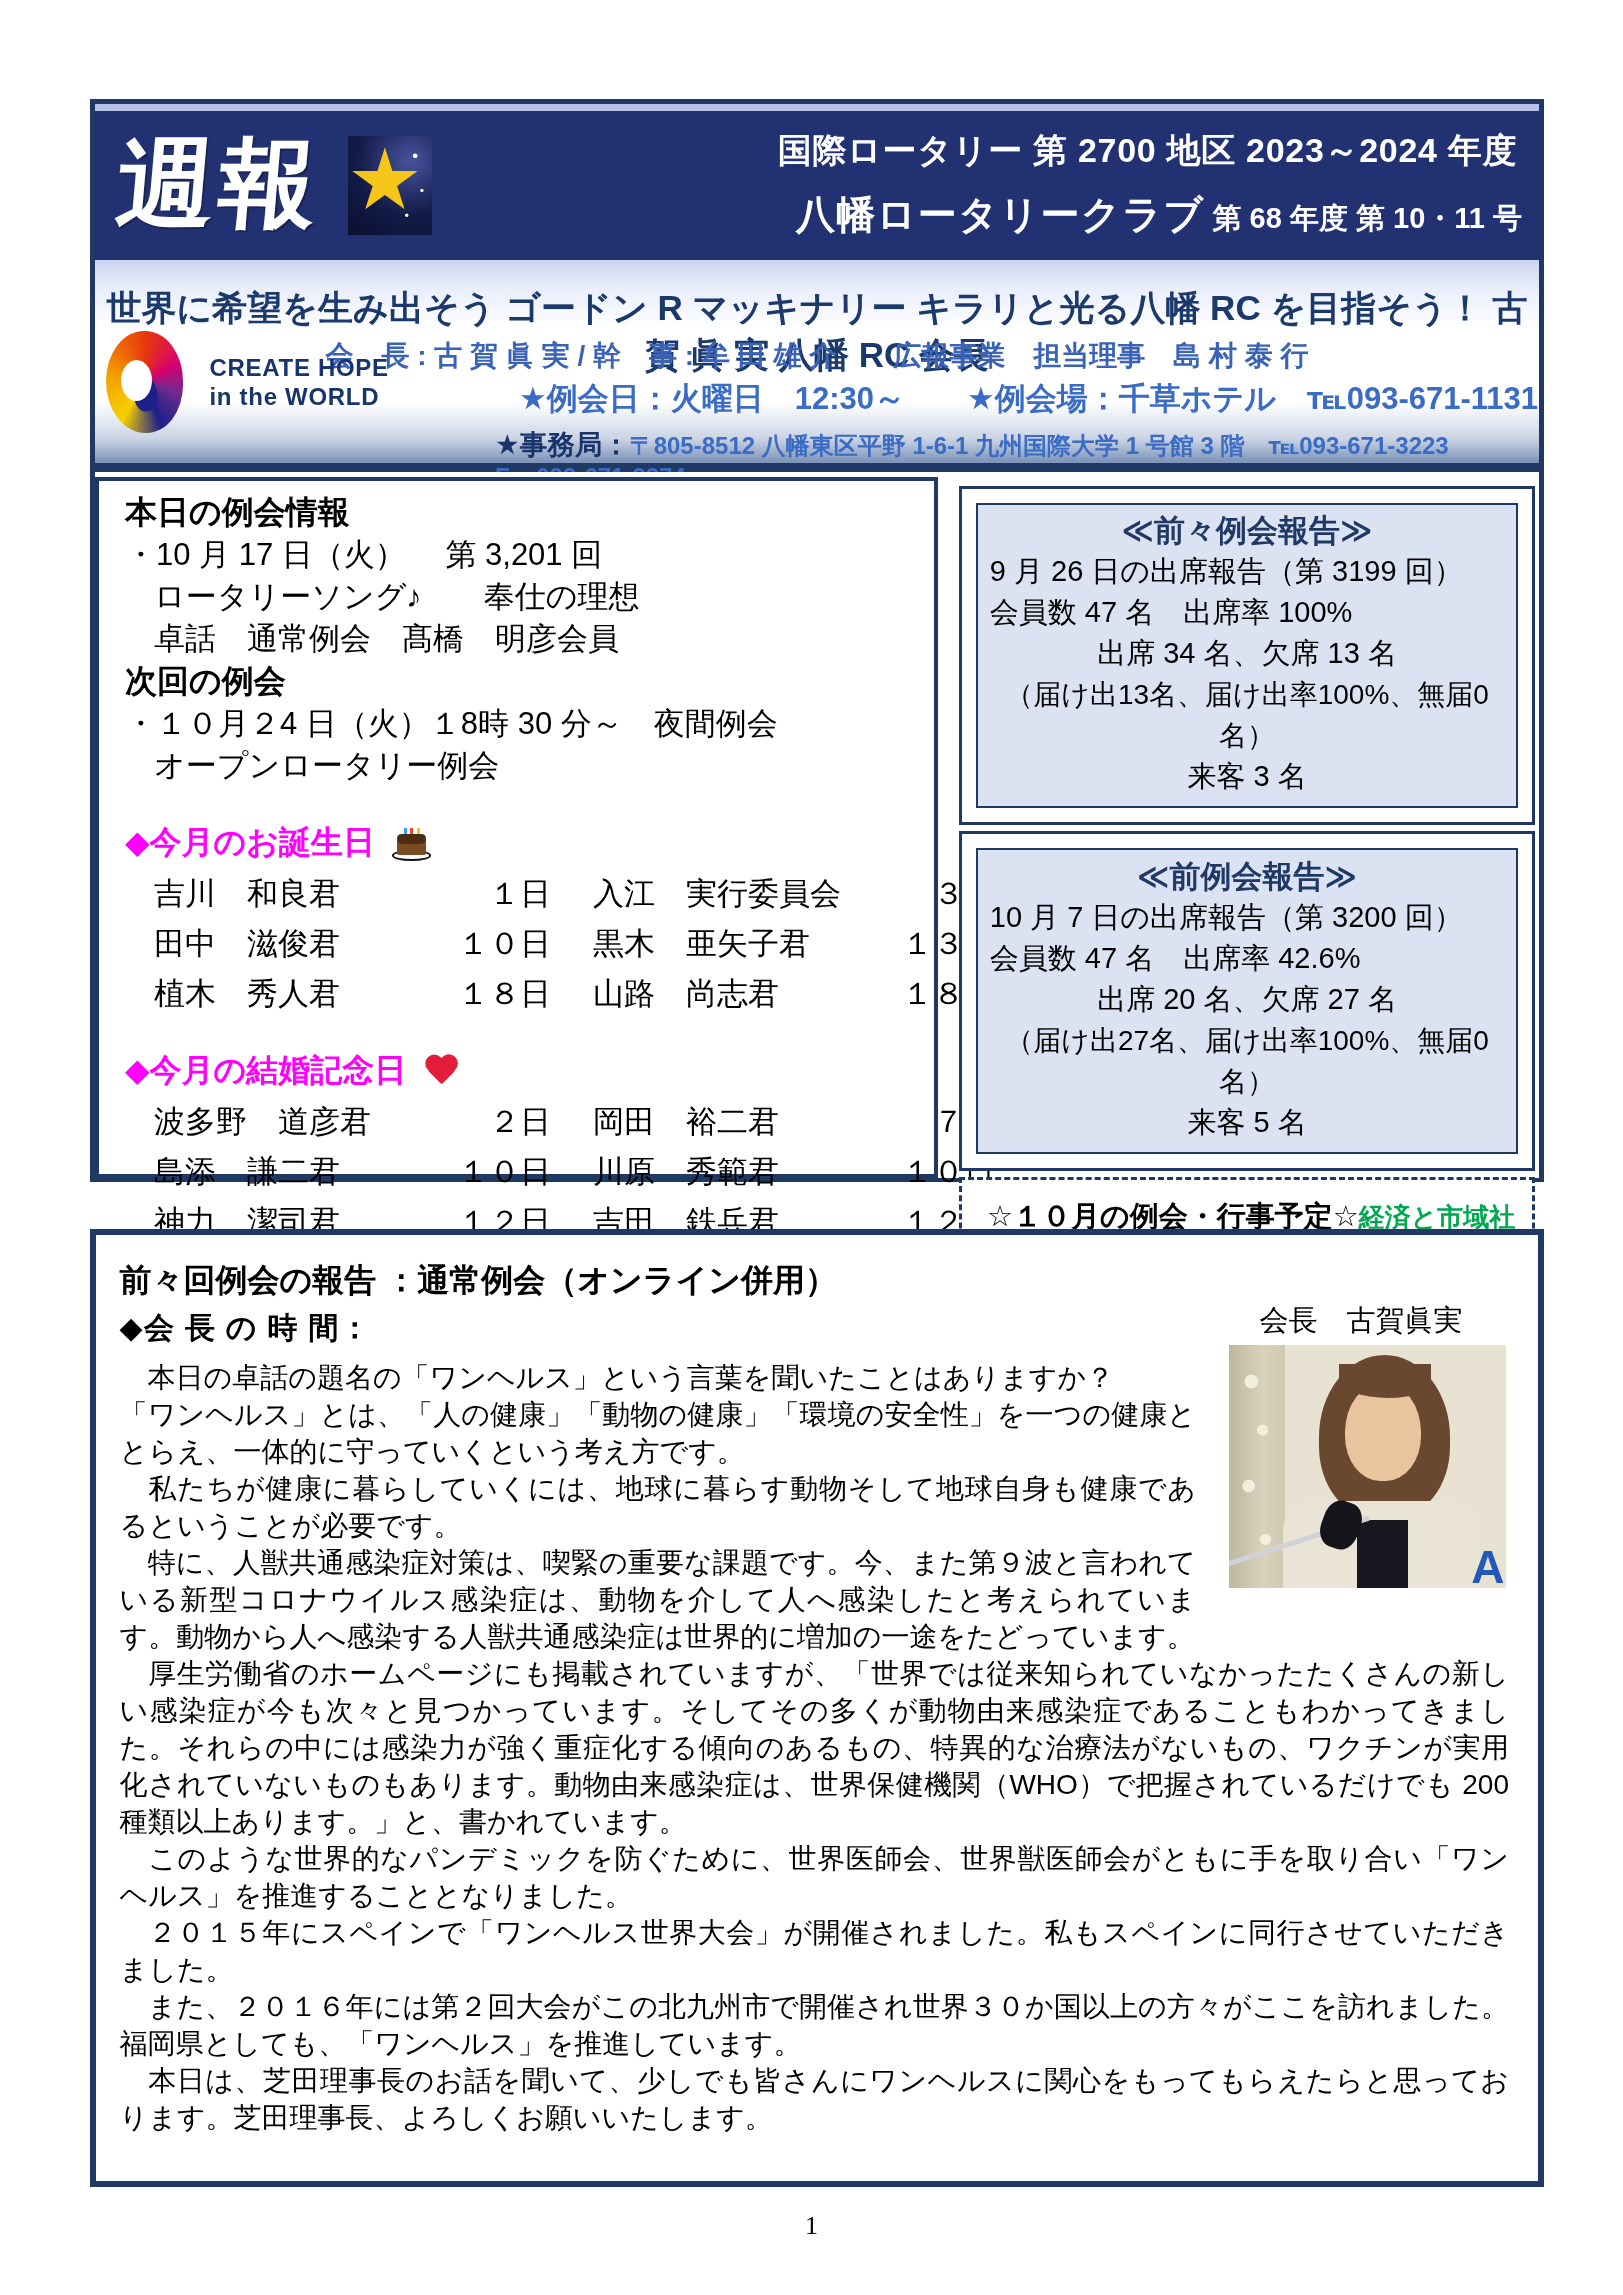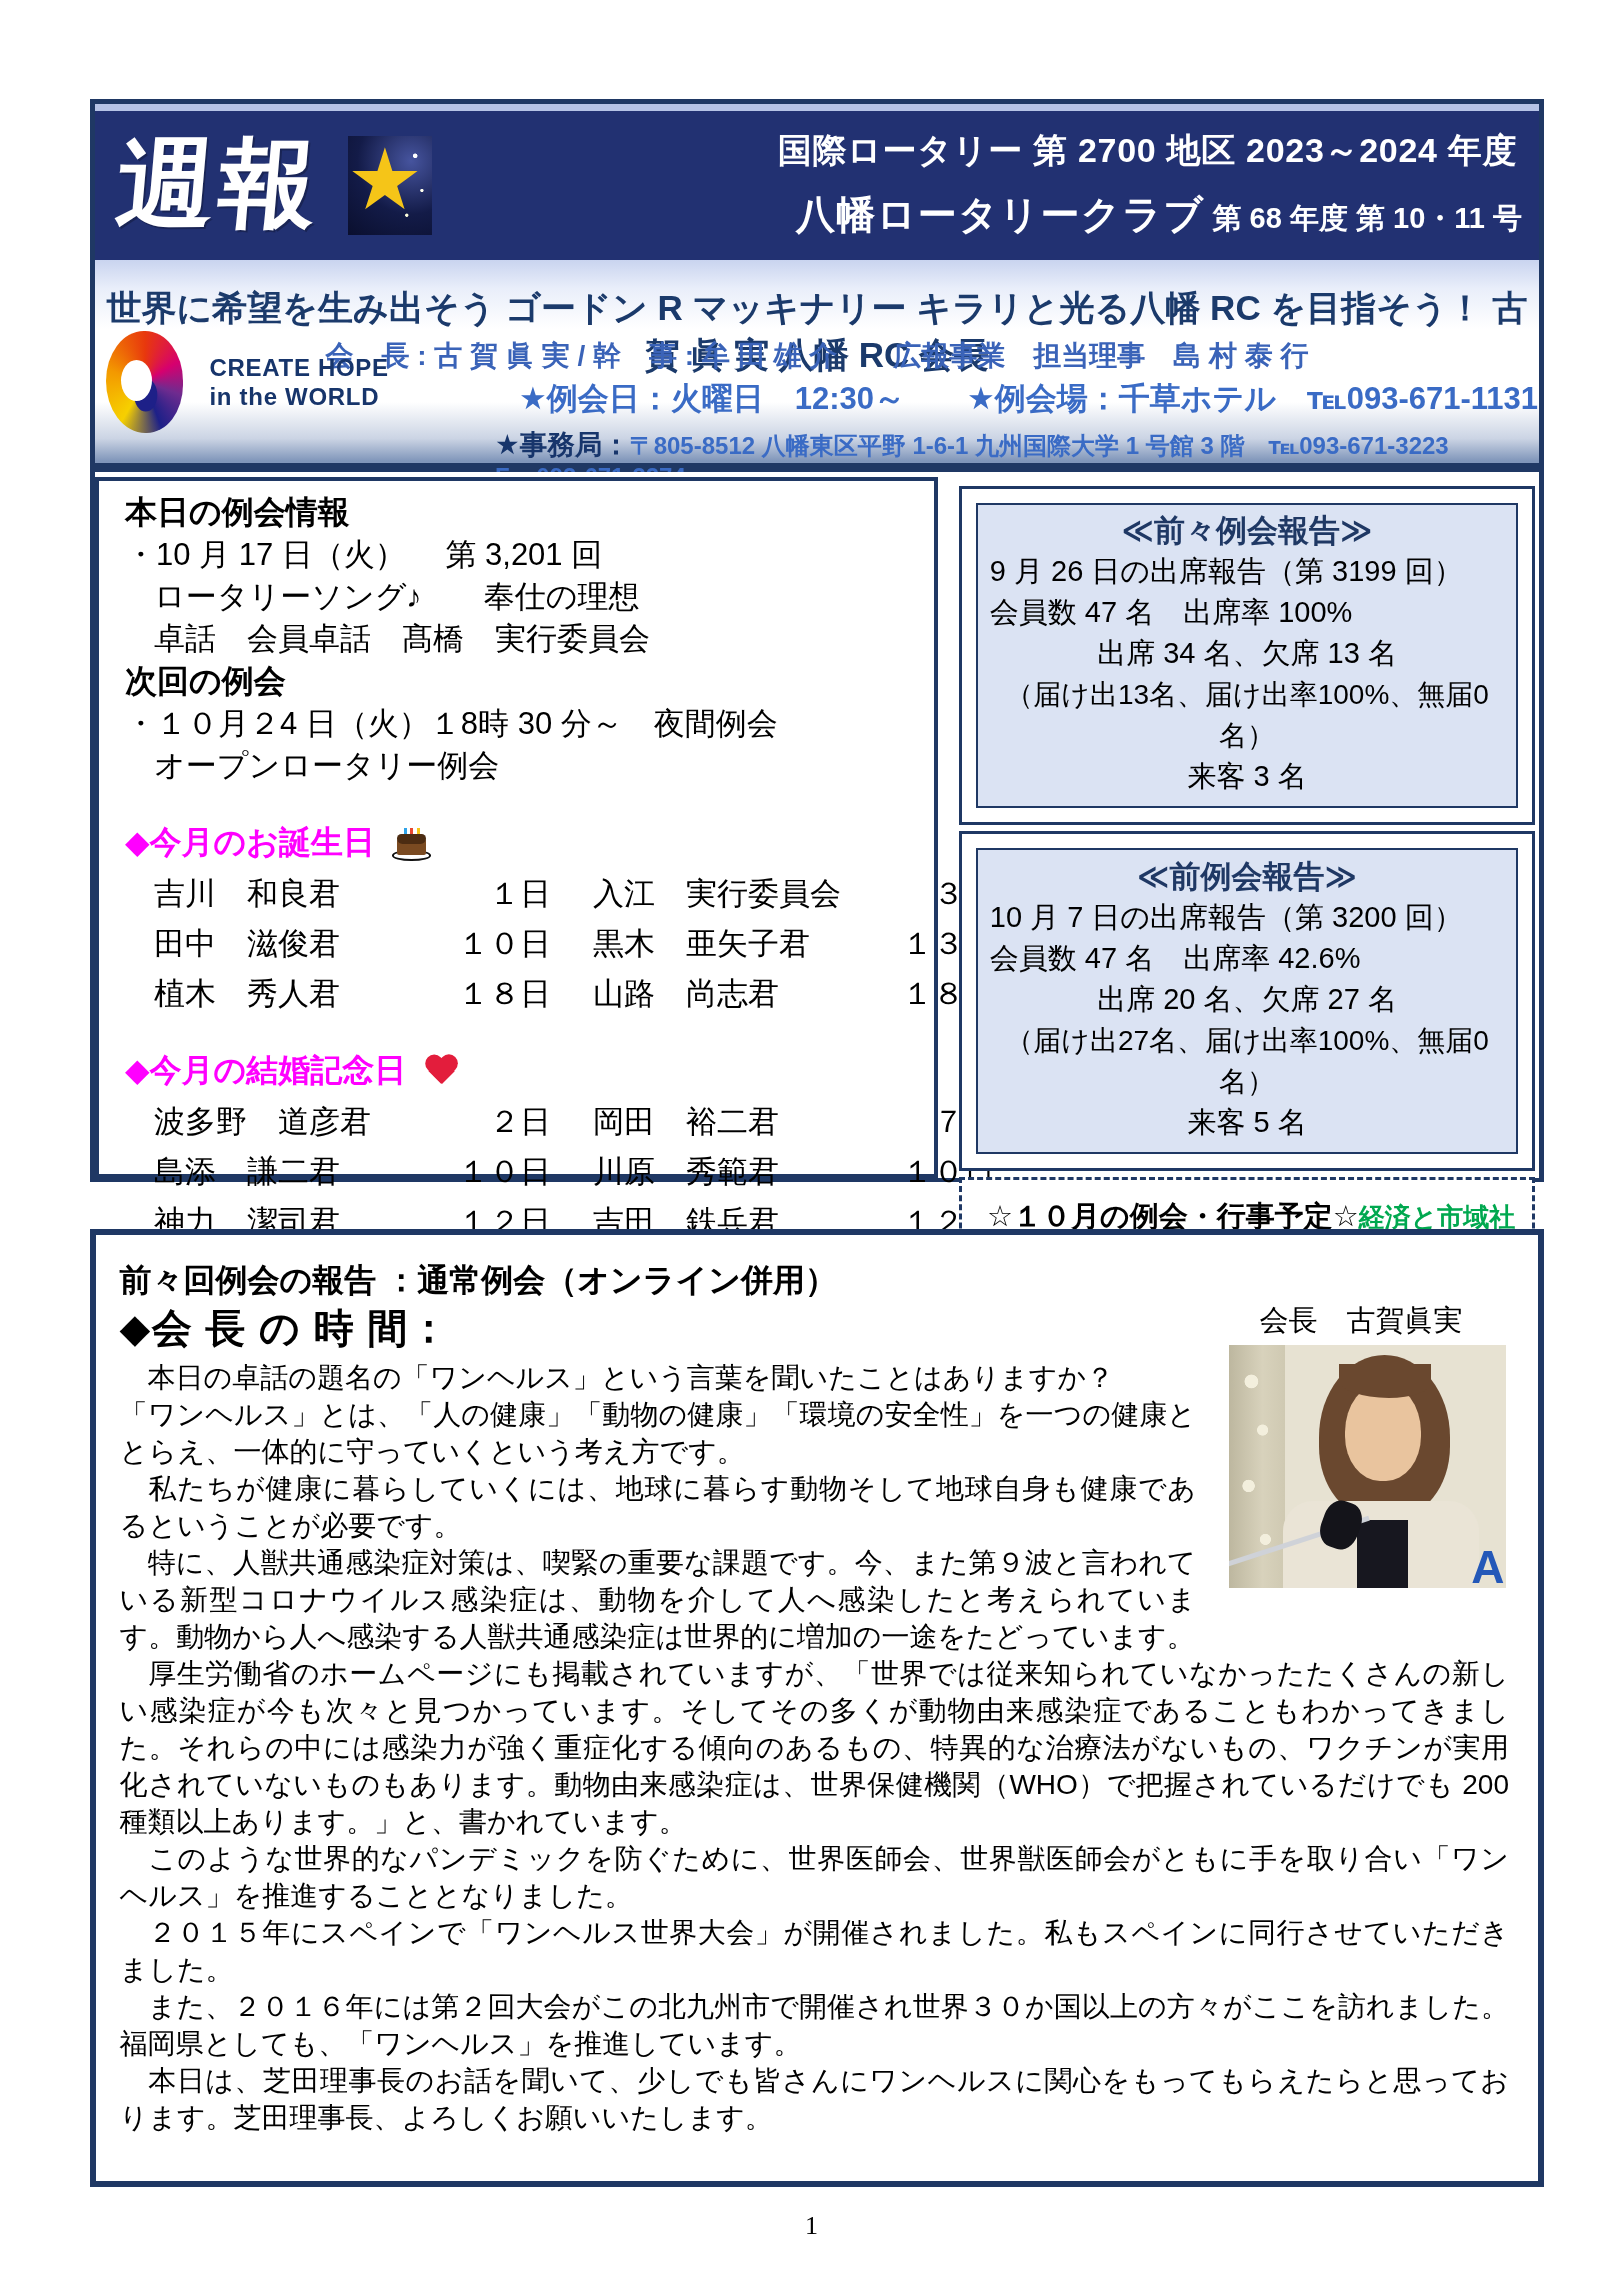--- a/index.html
+++ b/index.html
@@ -123,21 +123,21 @@
   .photo .fringe{position:absolute;left:110px;top:18.3px;width:92px;height:34px;background:#6a482f;
                border-radius:0 0 55% 65%;}
   .photo .jacket{position:absolute;left:54px;top:156px;width:196px;height:92px;background:#eae4d6;
                border-radius:30px 30px 0 0;}
   .photo .shirt{position:absolute;left:128px;top:175px;width:51px;height:68px;background:#17171f;}
   .photo .micstand{position:absolute;left:-19.6px;top:196px;width:164px;height:4.6px;background:#cfd2d8;
                transform:rotate(-18deg);}
   .photo .michead{position:absolute;left:93px;top:156px;width:38px;height:48px;background:#14141a;
                border-radius:40%;transform:rotate(20deg);}
   .photo .wletter{position:absolute;right:1.3px;bottom:-5.2px;color:#2458b8;font-size:46px;font-weight:bold;}
-  .min-h2{font-size:40px;font-weight:bold;line-height:42px;margin:6.5px 0 10.5px 0;letter-spacing:1.3px;}
+  .min-h2{font-size:30px;font-weight:bold;line-height:42px;margin:6.5px 0 10.5px 0;letter-spacing:1.3px;}
   .bodytext p{margin:0;font-size:28px;line-height:37px;text-align:justify;}
   .pagenum{position:absolute;left:0;right:0;top:2211px;text-align:center;font-size:26px;font-family:"Liberation Serif","DejaVu Serif",serif;}
 </style>
 </head>
 <body>
 
 <div class="page">
 
   <div class="frame">
     <div class="topstrip"></div>
@@ -172,21 +172,21 @@
       </div>
     </div>
     <div class="mastdiv"></div>
 
     <div class="main">
 
       <div class="leftbox">
         <div class="lb-h">本日の例会情報</div>
         <div class="lb-t">・10 月 17 日（火）　 第 3,201 回</div>
         <div class="lb-t lb-ind">ロータリーソング♪　　奉仕の理想</div>
-        <div class="lb-t lb-ind">卓話　会員卓話　髙橋　実行委員会</div>
+        <div class="lb-t lb-ind">卓話　通常例会　髙橋　明彦会員</div>
         <div class="lb-h">次回の例会</div>
         <div class="lb-t">・１０月２4 日（火）１8時 30 分～　夜間例会</div>
         <div class="lb-t lb-ind">オープンロータリー例会</div>
 
         <div class="pinkhead">
           <span>◆今月のお誕生日</span>
           <span class="cake">
             <span class="c1"></span>
               <span class="c2"></span>
               <span class="c3"></span>

